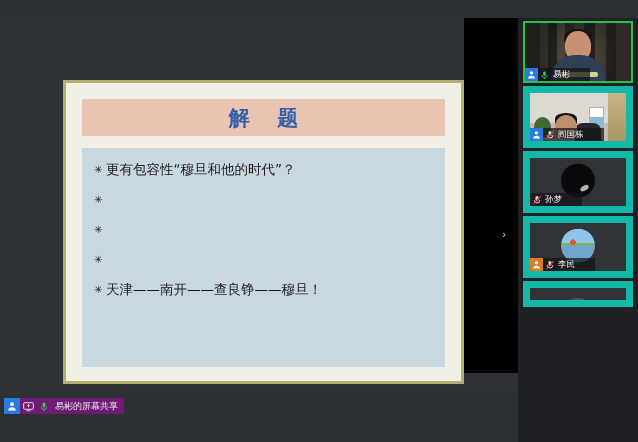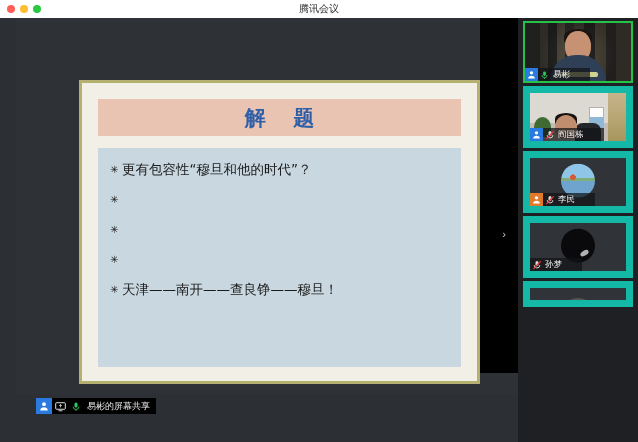--- a/index.html
+++ b/index.html
@@ -29,21 +29,21 @@
   .light.green { background: #28c840; }
   .titlebar-title {
     position: absolute; left: 0; right: 0; top: 0;
     height: 18px; line-height: 18px;
     text-align: center;
     font-size: 10px; color: #333;
   }
 
   
   .stage {
-    position: absolute; top: 18px; left: 16px;
+    position: absolute; top: 18px; left: 0;
     width: 518px; height: 400px;
     background: #2e3135;
   }
   .stage-letterbox {
     position: absolute; top: 0; left: 0;
     width: 518px; height: 355px;
     background: #000000;
   }
   .stage-dark-left {
     position: absolute; top: 0; left: 0;
@@ -297,22 +297,22 @@
   
   .bottombar {
     position: absolute; left: 0; bottom: 0;
     width: 518px; height: 24px;
     background: #2c2f33;
     display: flex; align-items: center;
   }
   .share-chip {
     display: flex; align-items: center;
     height: 16px;
-    background: #000000;
-    margin-left: 20px;
+    background: #701a75;
+    margin-left: 4px;
   }
   .chip-icon {
     width: 16px; height: 16px;
     display: flex; align-items: center; justify-content: center;
     flex: none;
   }
   .chip-icon.blue { background: #2b7ae0; }
   .chip-text {
     color: #e8e8e8;
     font-size: 9px;
@@ -320,28 +320,20 @@
     padding: 0 6px 0 3px;
     white-space: nowrap;
     font-family: "DejaVu Sans", sans-serif;
   }
 </style>
 </head>
 <body>
 
 <div class="app">
 
-  <div class="titlebar">
-    <div class="lights">
-      <span class="light red"></span>
-      <span class="light yellow"></span>
-      <span class="light green"></span>
-    </div>
-    <div class="titlebar-title">腾讯会议</div>
-  </div>
 
   <div class="stage">
     <div class="stage-letterbox"></div>
     <div class="stage-dark-left"></div>
 
     <div class="slide">
       <div class="slide-inner">
         <div class="slide-title-band">
           <div class="slide-title">解  题</div>
         </div>
@@ -450,53 +442,53 @@
               <rect x="5.6" y="1.6" width="4.8" height="8" rx="2.4" fill="#d9d9d9"></rect>
               <path d="M3.4 8.2a4.6 4.6 0 0 0 9.2 0" fill="none" stroke="#d9d9d9" stroke-width="1.5"></path>
               <path d="M2 14.5L14 2" stroke="#e3342f" stroke-width="2"></path>
             </svg>
         </span>
         <span class="name-text">阎国栋</span>
       </div>
     </div>
 
     <div class="tile">
-      <div class="tile-avatar av-landscape"></div>
-      <div class="name-strip">
-        <span class="badge orange">
-          <svg width="9" height="9" viewBox="0 0 16 16">
-              <circle cx="8" cy="5" r="3" fill="#fff"></circle>
-              <path d="M2 15c0-3.3 2.7-5 6-5s6 1.7 6 5z" fill="#fff"></path>
-            </svg>
-        </span>
-        <span class="mic-wrap">
-          <svg width="10" height="10" viewBox="0 0 16 16">
-              <rect x="5.6" y="1.6" width="4.8" height="8" rx="2.4" fill="#d9d9d9"></rect>
-              <path d="M3.4 8.2a4.6 4.6 0 0 0 9.2 0" fill="none" stroke="#d9d9d9" stroke-width="1.5"></path>
-              <path d="M2 14.5L14 2" stroke="#e3342f" stroke-width="2"></path>
-            </svg>
-        </span>
-        <span class="name-text">李民</span>
-      </div>
-    </div>
-
-    <div class="tile">
       <div class="tile-avatar av-dark"></div>
       <div class="name-strip">
         <span class="mic-wrap">
           <svg width="10" height="10" viewBox="0 0 16 16">
               <rect x="5.6" y="1.6" width="4.8" height="8" rx="2.4" fill="#d9d9d9"></rect>
               <path d="M3.4 8.2a4.6 4.6 0 0 0 9.2 0" fill="none" stroke="#d9d9d9" stroke-width="1.5"></path>
               <path d="M2 14.5L14 2" stroke="#e3342f" stroke-width="2"></path>
             </svg>
         </span>
         <span class="name-text">孙梦</span>
       </div>
     </div>
 
+    <div class="tile">
+      <div class="tile-avatar av-landscape"></div>
+      <div class="name-strip">
+        <span class="badge orange">
+          <svg width="9" height="9" viewBox="0 0 16 16">
+              <circle cx="8" cy="5" r="3" fill="#fff"></circle>
+              <path d="M2 15c0-3.3 2.7-5 6-5s6 1.7 6 5z" fill="#fff"></path>
+            </svg>
+        </span>
+        <span class="mic-wrap">
+          <svg width="10" height="10" viewBox="0 0 16 16">
+              <rect x="5.6" y="1.6" width="4.8" height="8" rx="2.4" fill="#d9d9d9"></rect>
+              <path d="M3.4 8.2a4.6 4.6 0 0 0 9.2 0" fill="none" stroke="#d9d9d9" stroke-width="1.5"></path>
+              <path d="M2 14.5L14 2" stroke="#e3342f" stroke-width="2"></path>
+            </svg>
+        </span>
+        <span class="name-text">李民</span>
+      </div>
+    </div>
+
 
     <div class="tile partial">
       <div class="partial-shape"></div>
     </div>
 
   </div>
 
 </div>
 
 </body></html>

